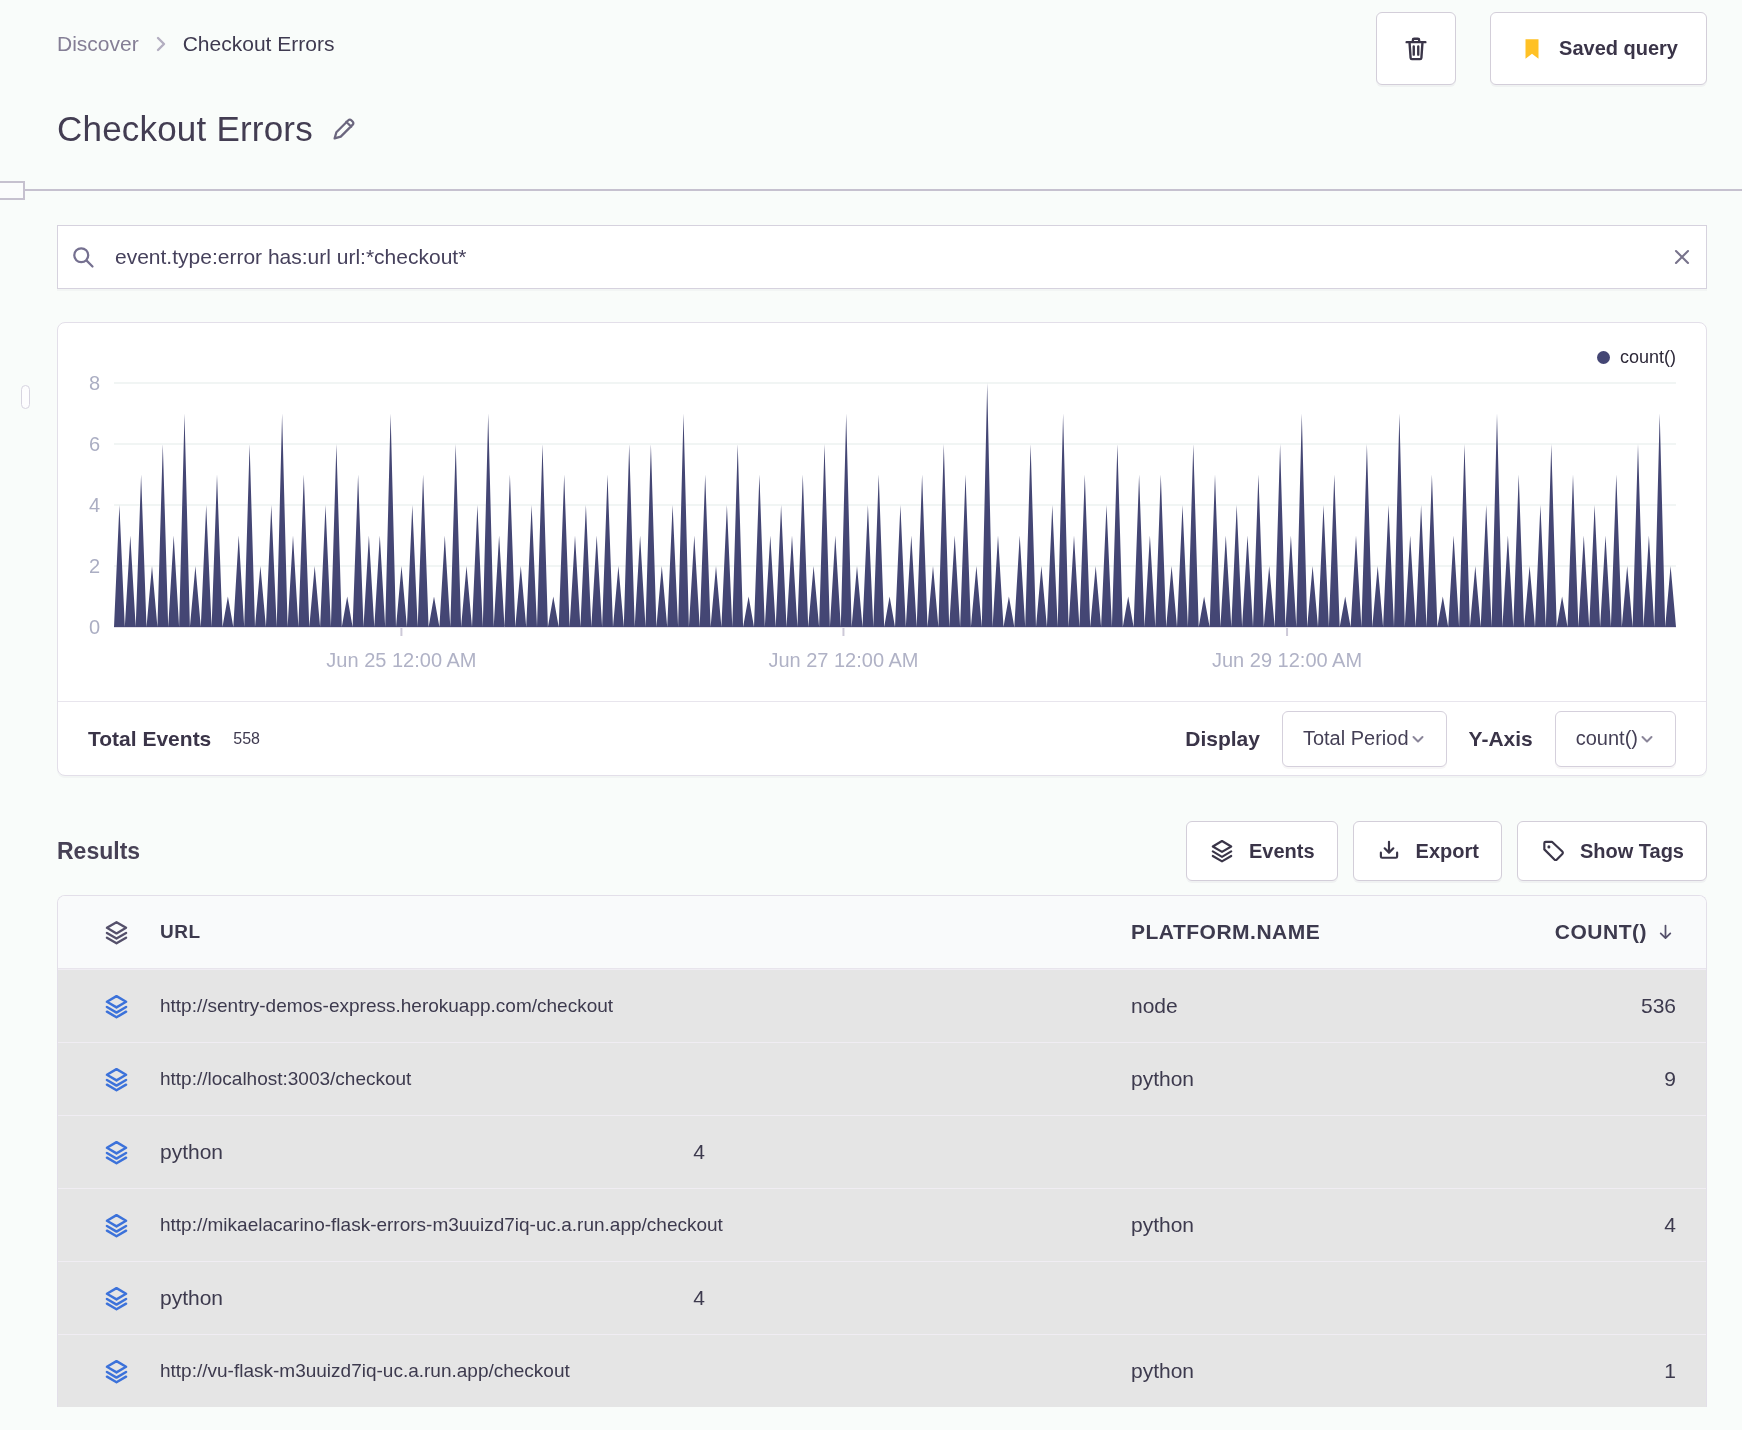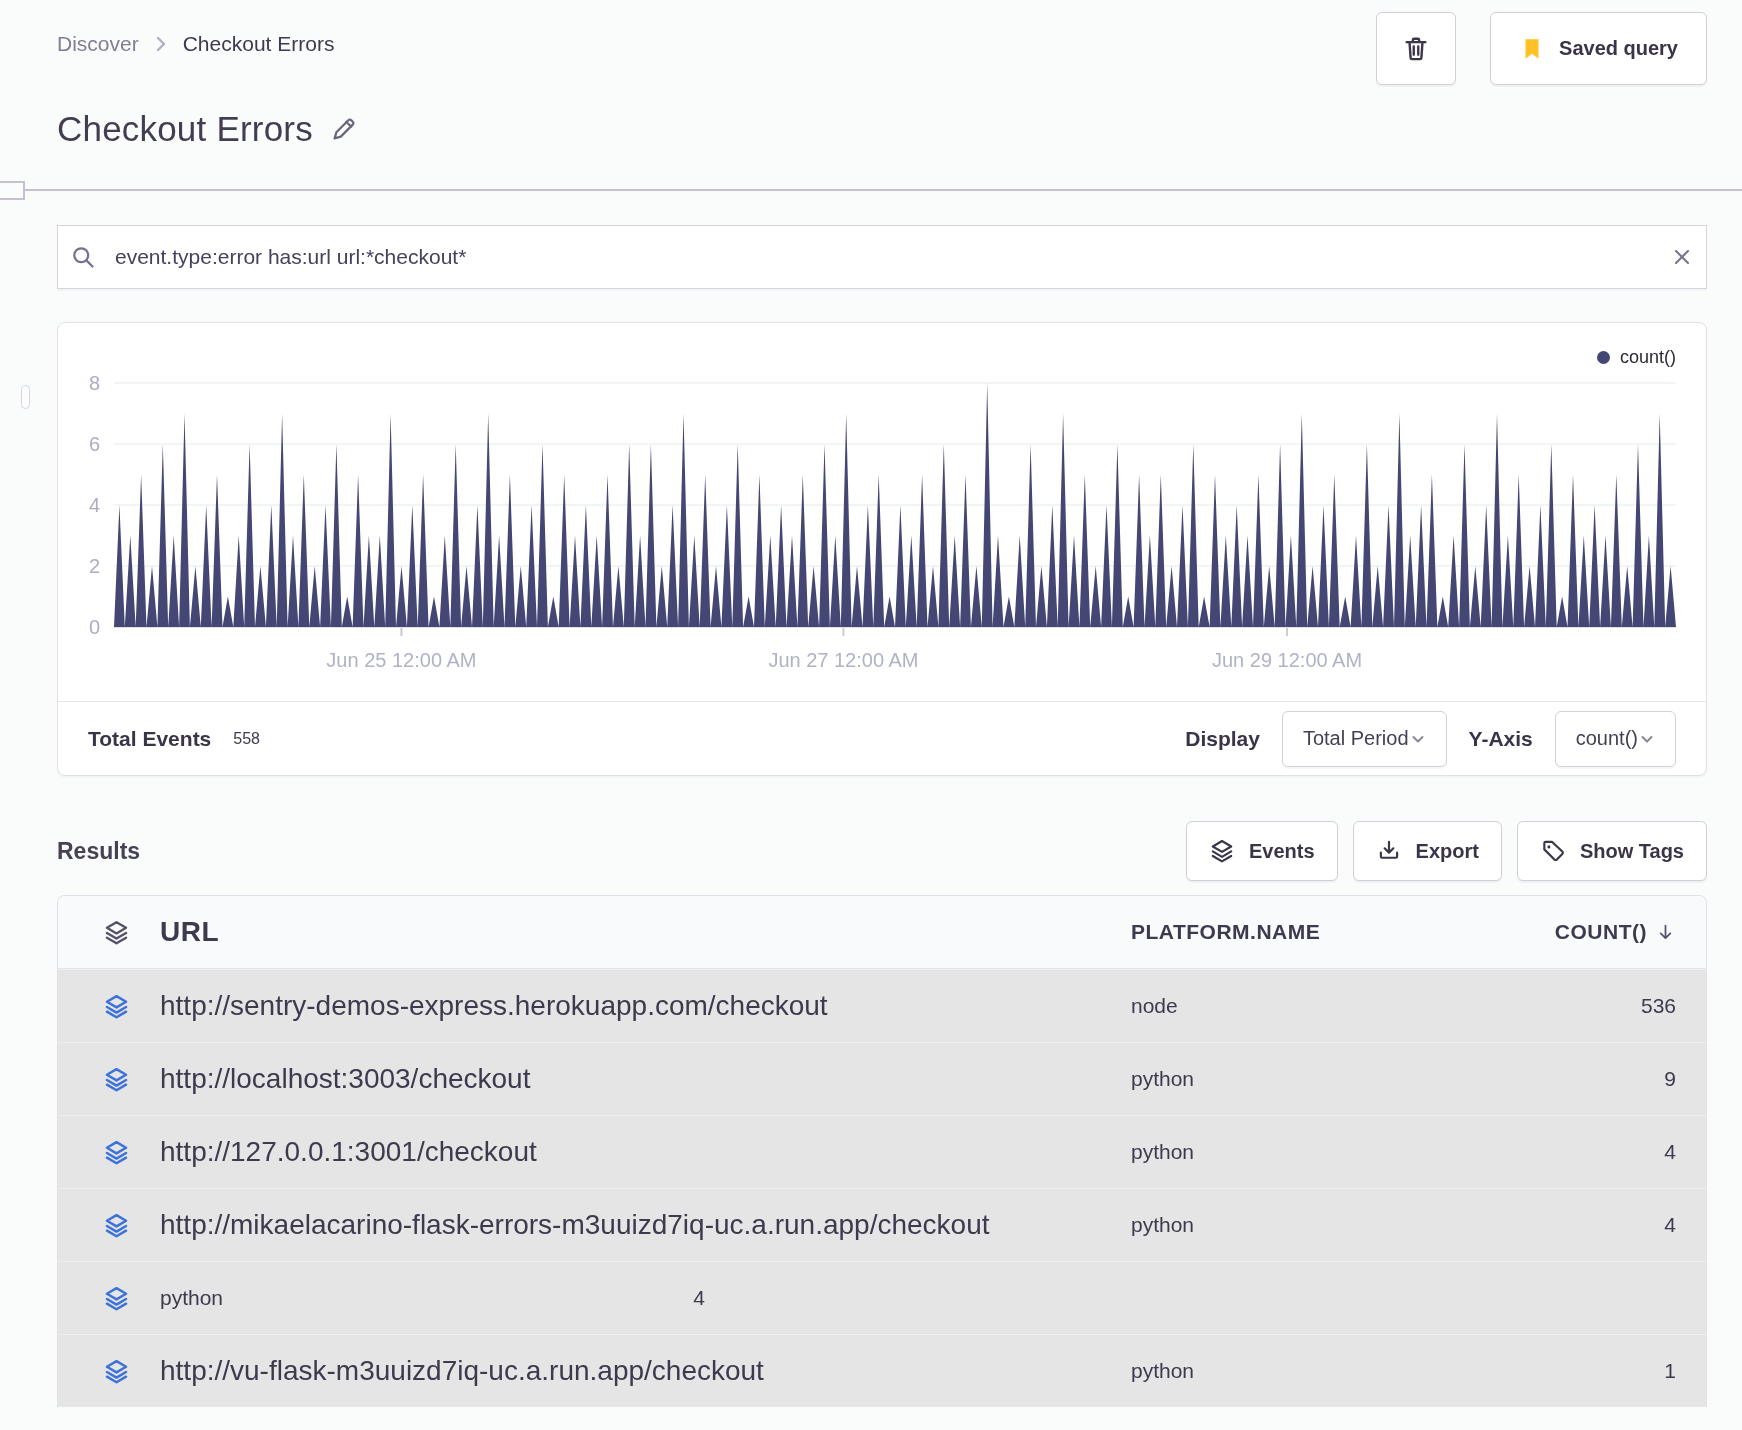--- a/index.html
+++ b/index.html
@@ -87,21 +87,21 @@
   .table-panel {
     margin-top:14px; background:#fff; border:1px solid #e3dfe9;
     border-radius:8px 8px 0 0; border-bottom:none; overflow:hidden;
   }
   .t-row { display:flex; align-items:center; height:73px; }
   .t-head { background:#f9fafb; border-bottom:1px solid #e8e4ec;
     font-size:17px; font-weight:bold; color:#5b556f; letter-spacing:0.5px; }
   .t-body-row { border-top:1px solid #f0edf3; background:#e5e5e5; }
   .t-body-row:first-of-type { border-top:none; }
   .cell-icon { width:102px; padding-left:14px; display:flex; justify-content:center; align-items:center; }
-  .cell-url { flex:1; font-size:28px; color:#3d3a4e; white-space:nowrap; overflow:hidden; }
+  .cell-url { flex:1; font-size:19px; color:#3d3a4e; white-space:nowrap; overflow:hidden; }
   .cell-platform { width:330px; font-size:21px; color:#3d3a4e; }
   .cell-count { width:215px; margin-right:30px; text-align:right; font-size:21px; color:#3d3a4e; }
   .head-cell { display:flex; align-items:center; gap:8px; }
   .cell-count.head-cell { justify-content:flex-end; }
   .link { cursor:pointer; }
 </style>
 </head>
 <body>
 
 <div class="content header-row">
@@ -264,21 +264,20 @@
       <div class="cell-url link">http://localhost:3003/checkout</div>
       <div class="cell-platform">python</div>
       <div class="cell-count">9</div>
     </div>
     <div class="t-row t-body-row">
       <div class="cell-icon">
           <svg width="27" height="27" viewBox="0 0 24 24" style="cursor:pointer">
             <path d="M12 2.8 L20.5 7.8 L12 12.8 L3.5 7.8 Z M3.5 12.4 L12 17.4 L20.5 12.4 M3.5 16.6 L12 21.6 L20.5 16.6" fill="none" stroke="#3c72da" stroke-width="2.2" stroke-linejoin="round" stroke-linecap="round"></path>
           </svg>
         </div>
-      <div class="cell-url link">http://127.0.0.1:3001/checkout</div>
       <div class="cell-platform">python</div>
       <div class="cell-count">4</div>
     </div>
     <div class="t-row t-body-row">
       <div class="cell-icon">
           <svg width="27" height="27" viewBox="0 0 24 24" style="cursor:pointer">
             <path d="M12 2.8 L20.5 7.8 L12 12.8 L3.5 7.8 Z M3.5 12.4 L12 17.4 L20.5 12.4 M3.5 16.6 L12 21.6 L20.5 16.6" fill="none" stroke="#3c72da" stroke-width="2.2" stroke-linejoin="round" stroke-linecap="round"></path>
           </svg>
         </div>
       <div class="cell-url link">http://mikaelacarino-flask-errors-m3uuizd7iq-uc.a.run.app/checkout</div>

